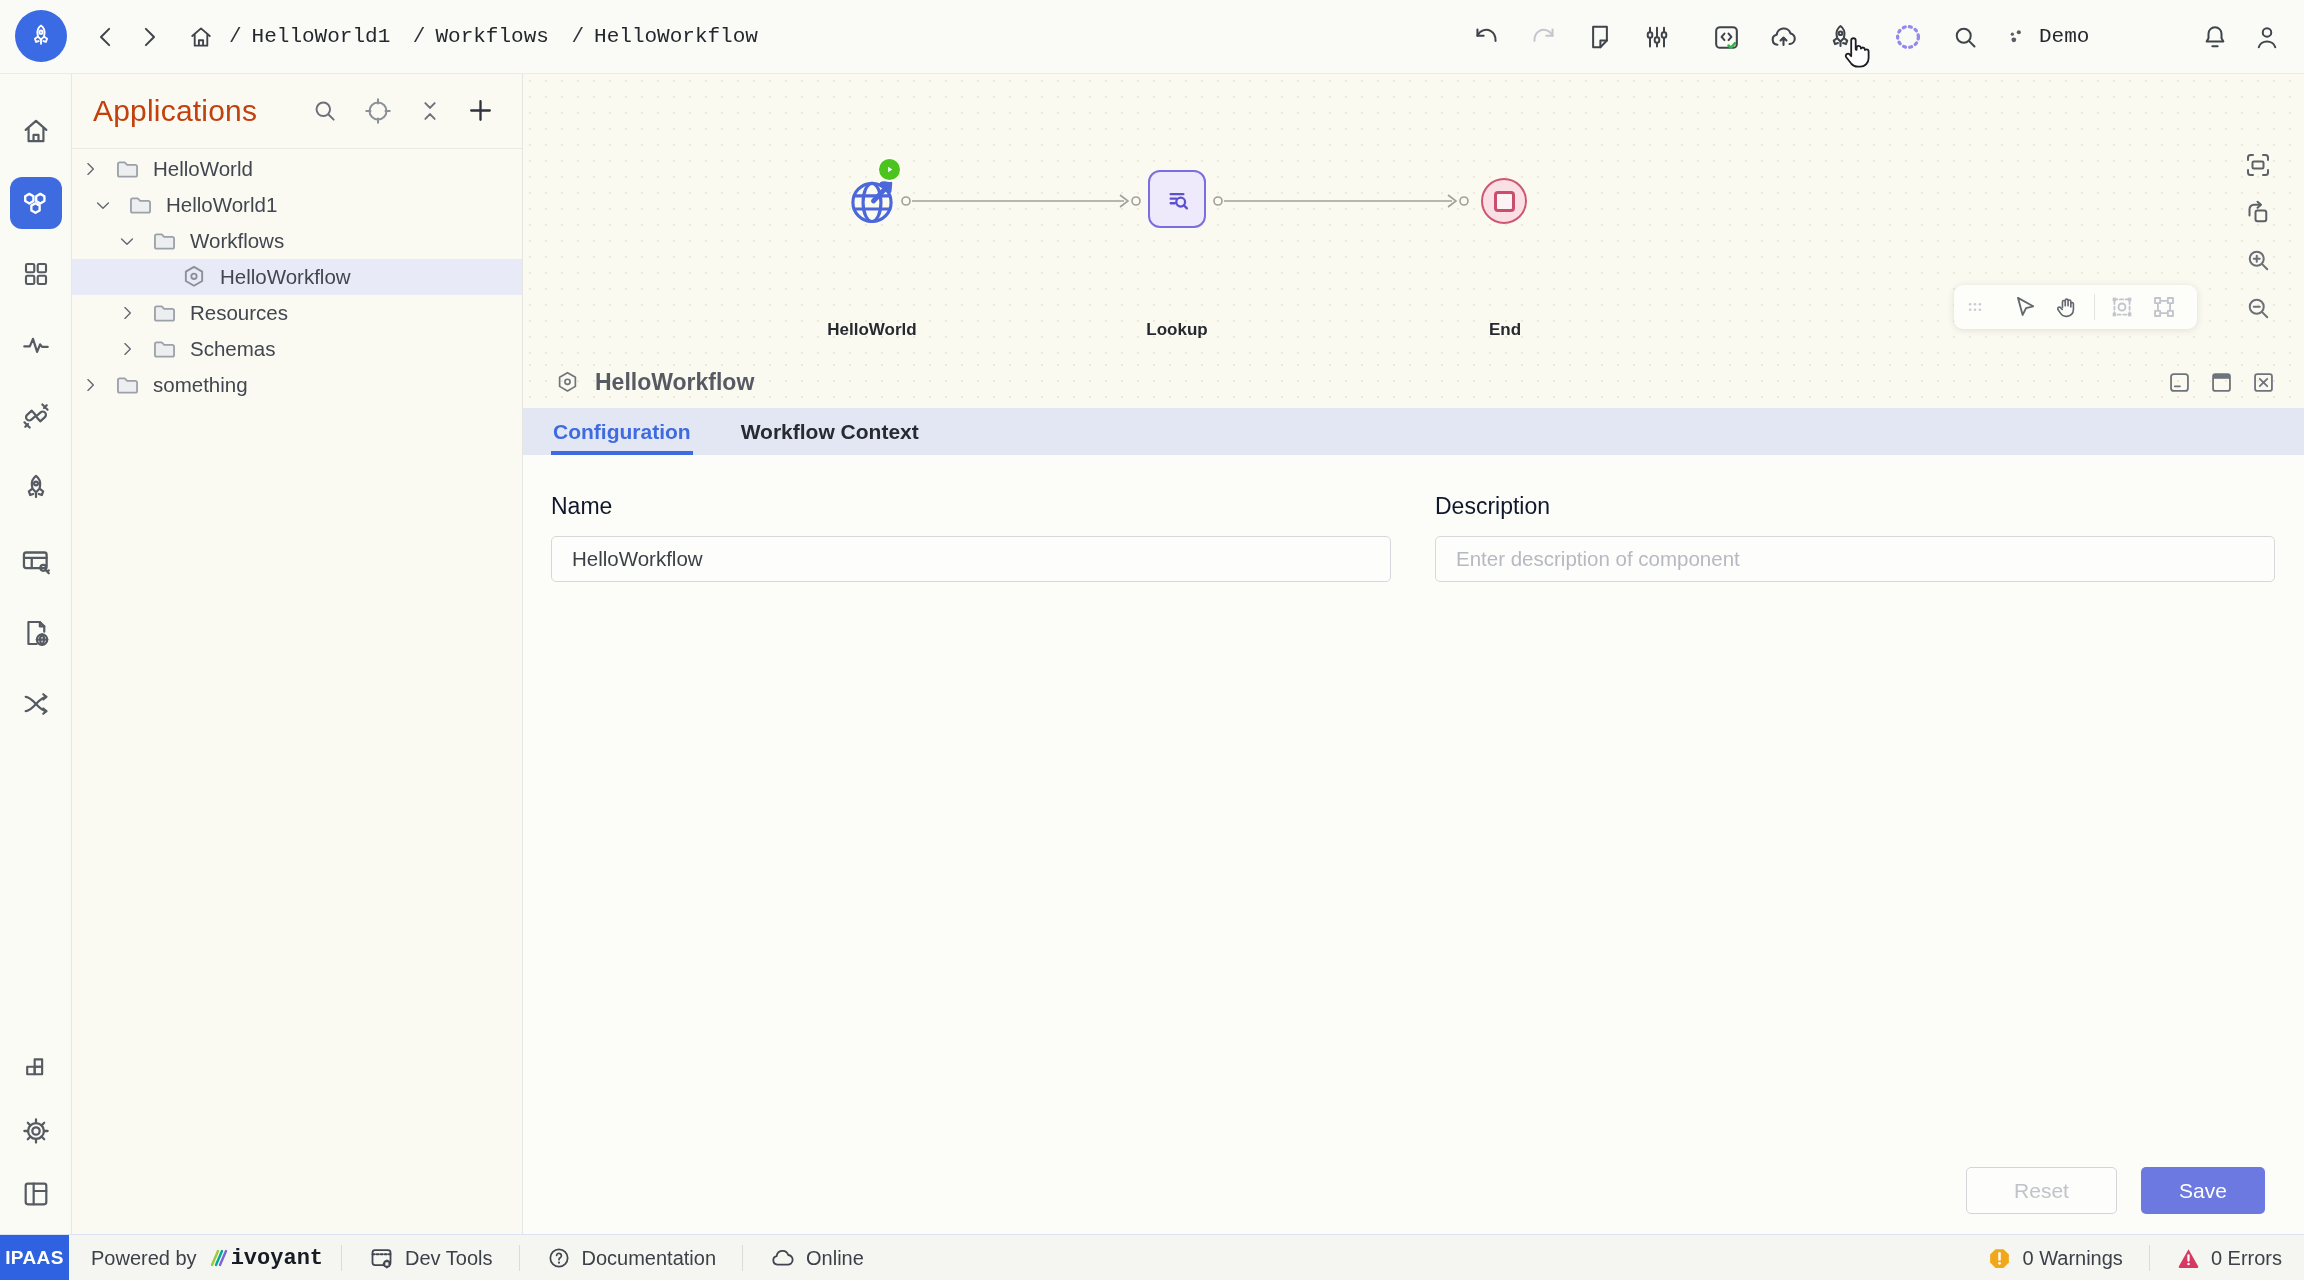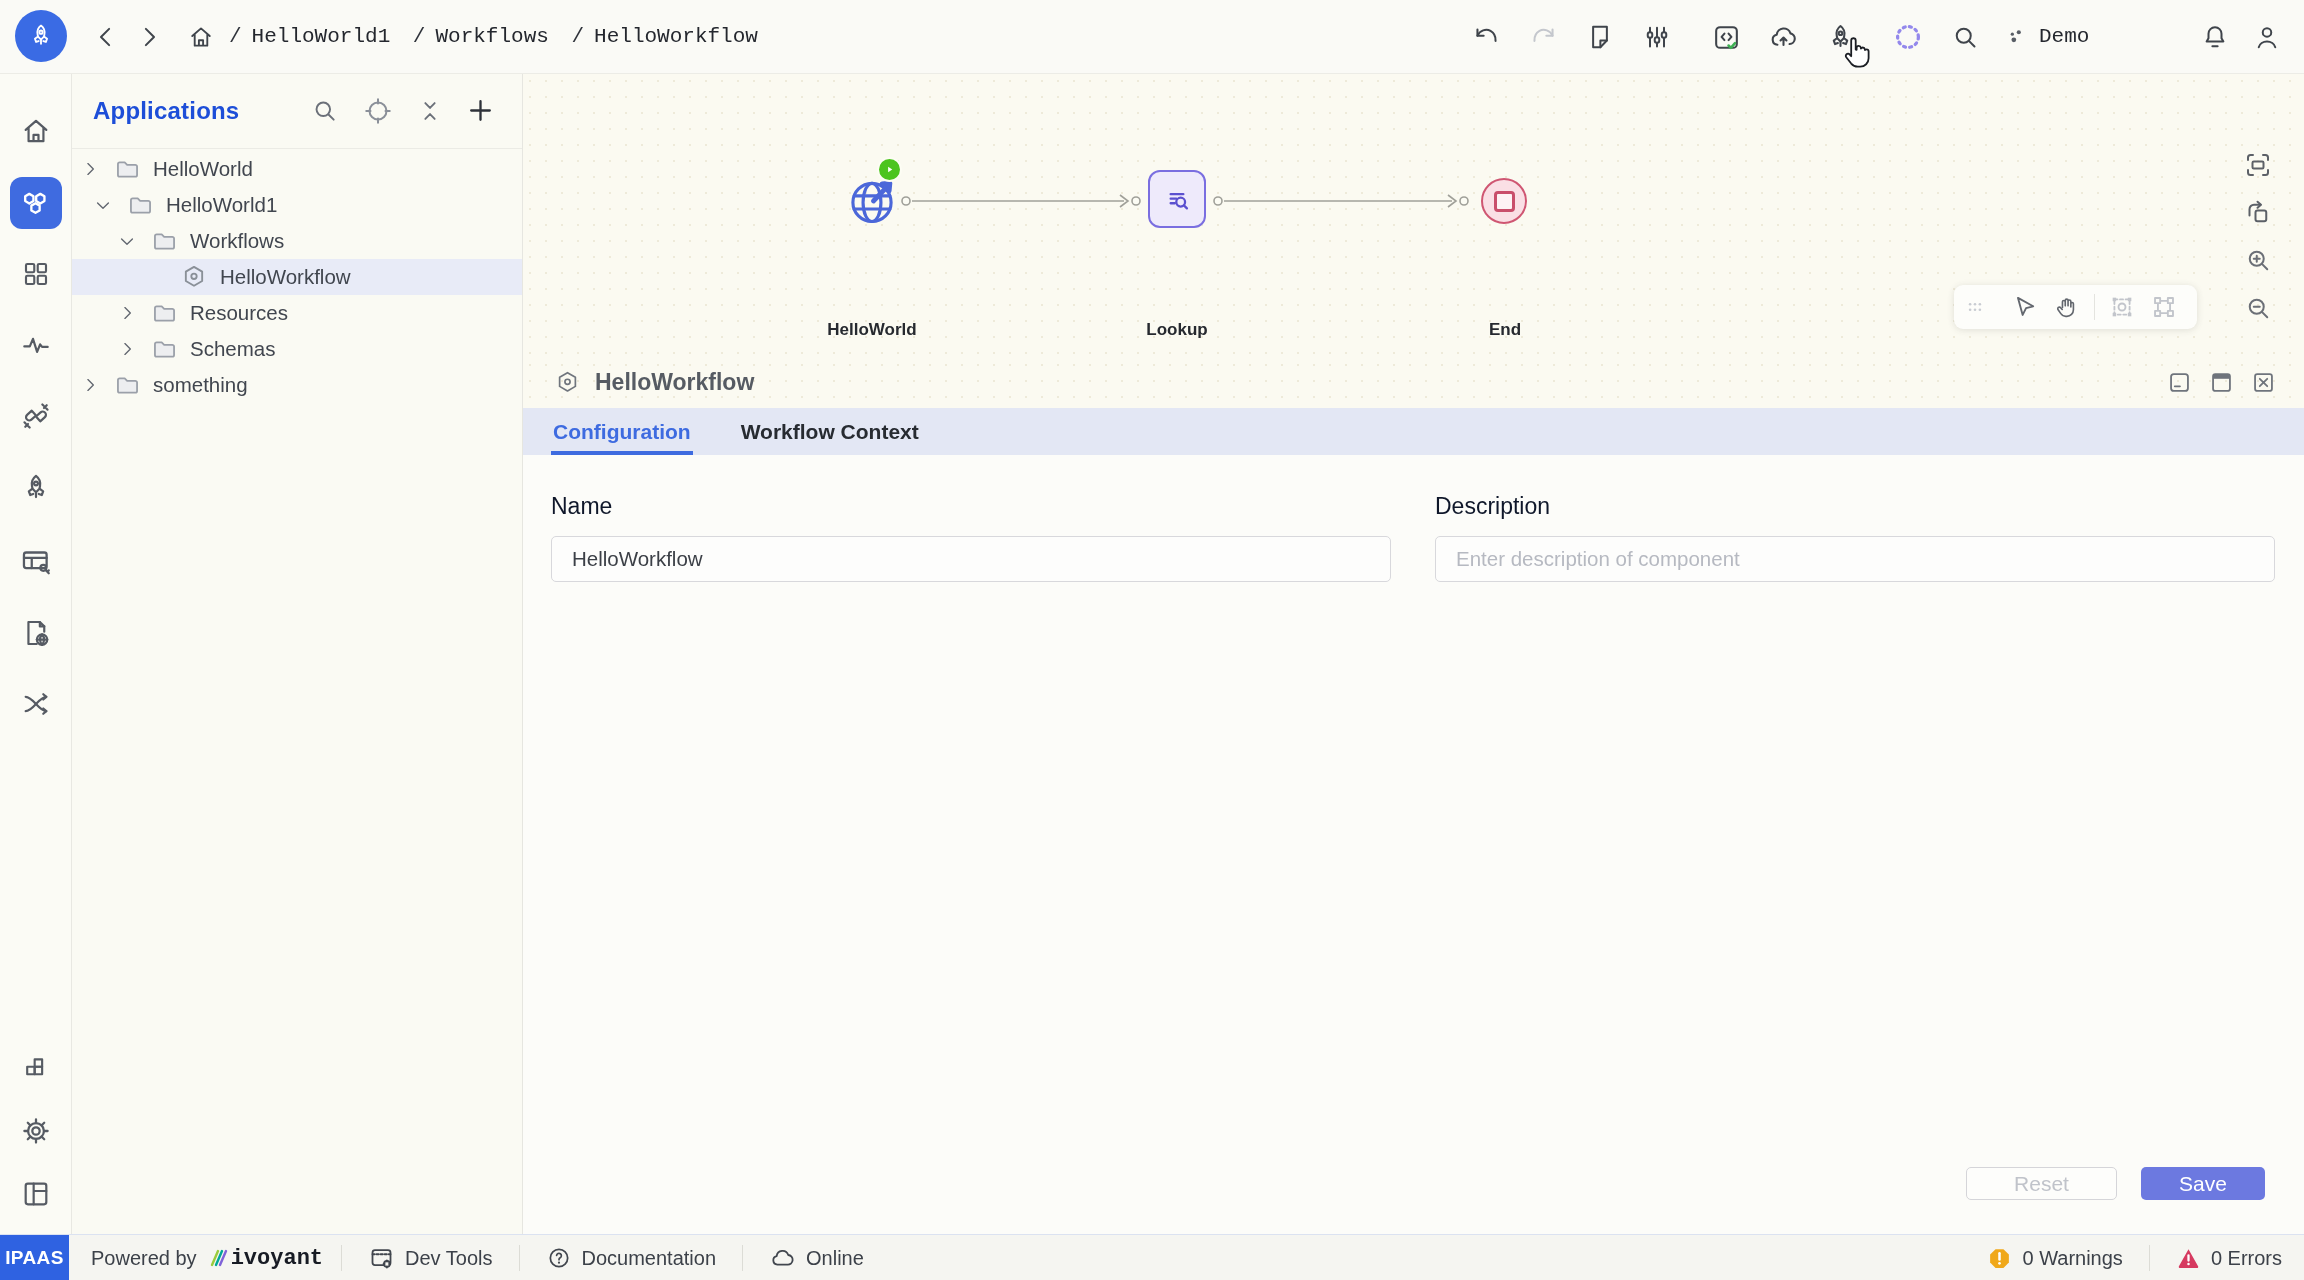--- a/index.html
+++ b/index.html
@@ -17,21 +17,21 @@
   .crumb{font-size:21px;color:#24272e;}
   .crumb .sep{margin:0 10px;color:#2e323a;}
   .tbico{color:#3f444b;display:flex;align-items:center;justify-content:center;width:44px;height:44px;cursor:pointer;}
   
   .rail{left:0;top:73px;width:71px;height:1161px;background:#fbfbf5;border-right:1px solid #e8e8e2;z-index:4;}
   .railico{position:absolute;left:50%;transform:translate(-50%,-50%);color:#565b63;display:flex;align-items:center;justify-content:center;}
   .railactive{width:52px;height:52px;background:#3f6be0;border-radius:12px;color:#ffffff;}
   
   .apanel{left:71px;top:73px;width:451px;height:1161px;background:#fafaf3;border-right:1px solid #e6e6e0;z-index:3;}
   .apanel-head{height:75px;border-bottom:1px solid #ebebe5;display:flex;align-items:center;padding:0 22px;}
-  .apanel-title{font-size:24px;font-weight:700;color:#1d4ed8;letter-spacing:.2px;flex:0 0 auto;}
+  .apanel-title{font-size:30px;font-weight:400;color:#c2410c;letter-spacing:.2px;flex:0 0 auto;}
   .aphico{color:#6b7079;width:40px;height:40px;display:flex;align-items:center;justify-content:center;cursor:pointer;}
   .tree{padding-top:2px;}
   .trow{height:36px;display:flex;align-items:center;font-size:20.5px;color:#41464f;cursor:pointer;}
   .trow.sel{background:#e8ebf7;}
   .tchev{width:38px;display:flex;justify-content:center;color:#61666f;flex:0 0 auto;}
   .tico{width:36px;display:flex;justify-content:center;color:#9ba0a9;flex:0 0 auto;margin-right:8px;}
   
   .canvas{left:522px;top:73px;width:1782px;height:284px;}
   .nodelabel{position:absolute;transform:translateX(-50%);font-size:17px;font-weight:600;color:#26292f;white-space:nowrap;}
   .cctrl{position:absolute;color:#5c6067;display:flex;align-items:center;justify-content:center;width:36px;height:36px;cursor:pointer;}
@@ -44,21 +44,21 @@
   .bptitle{font-size:23px;font-weight:600;color:#565b63;margin-left:14px;}
   .winctl{color:#6f747c;width:38px;height:38px;display:flex;align-items:center;justify-content:center;cursor:pointer;}
   .tabstrip{height:47px;background:#e3e7f4;display:flex;align-items:flex-end;padding-left:29px;}
   .tab{font-size:21px;font-weight:600;padding:0 2px 11px 2px;margin-right:46px;cursor:pointer;}
   .tab.active{color:#3e6be0;border-bottom:4px solid #3e6be0;padding-bottom:7px;}
   .tab.idle{color:#272b31;}
   .flabel{font-size:23px;color:#0f172a;}
   .finput{height:46px;border:1px solid #d8d8dc;border-radius:5px;background:#fdfdfc;font-family:"Liberation Sans",sans-serif;
           font-size:20.5px;color:#3c4047;padding:0 20px;box-sizing:border-box;outline:none;width:100%;}
   .finput::placeholder{color:#b6b9c1;}
-  .btn{height:33px;border-radius:5px;font-family:"Liberation Sans",sans-serif;font-size:21px;display:flex;align-items:center;justify-content:center;cursor:pointer;box-sizing:border-box;}
+  .btn{height:47px;border-radius:5px;font-family:"Liberation Sans",sans-serif;font-size:21px;display:flex;align-items:center;justify-content:center;cursor:pointer;box-sizing:border-box;}
   .btn.reset{width:151px;border:1px solid #d5d5d9;background:#fdfdfb;color:#c0c3ca;}
   .btn.save{width:124px;border:none;background:#6c79e0;color:#ffffff;}
   
   .sbar{left:0;top:1234px;width:2304px;height:46px;background:#f5f5f1;border-top:1px solid #dbe2f1;display:flex;align-items:center;z-index:7;}
   .sdiv{width:1px;height:26px;background:#dcdcd6;}
   .stext{font-size:20px;color:#3c4149;}
   .sico{color:#41464e;display:flex;align-items:center;}
 </style>
 </head>
 <body>

